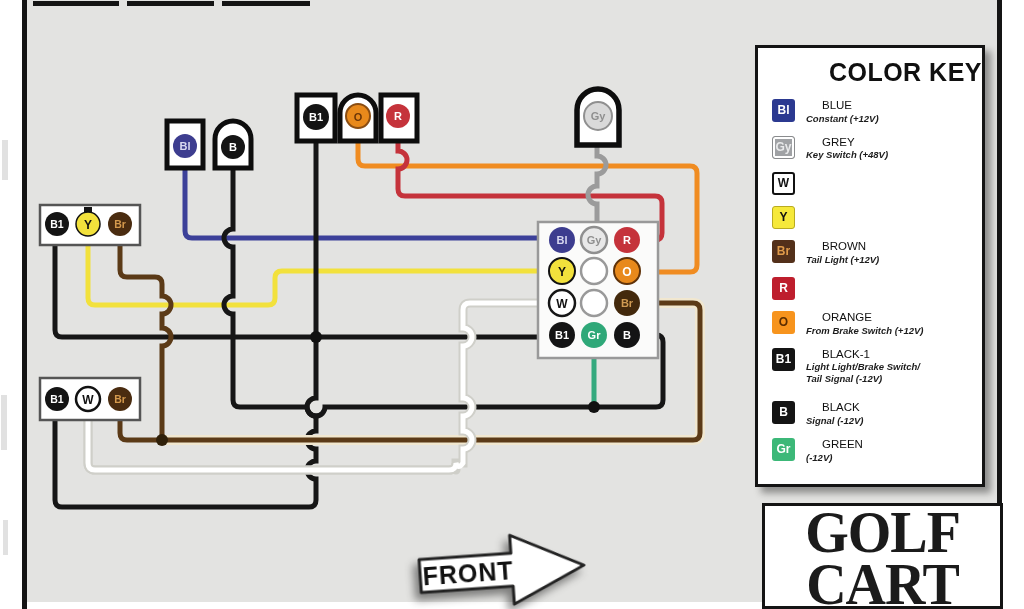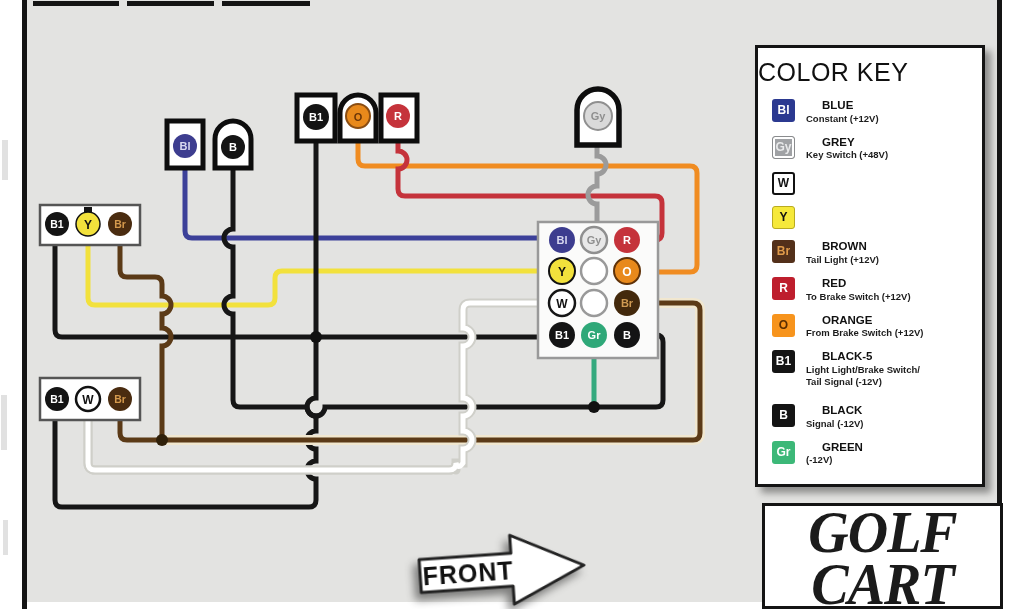--- a/index.html
+++ b/index.html
@@ -2,34 +2,34 @@
 <html><head>
 <meta charset="utf-8">
 <style>
   html,body{margin:0;padding:0;background:#fff;}
   #page{position:relative;width:1024px;height:609px;overflow:hidden;background:#ffffff;
         font-family:"Liberation Sans",sans-serif;}
   #wiresvg{position:absolute;left:0;top:0;}
   
   #colorkey{position:absolute;left:755px;top:45px;width:230px;height:442px;background:#fff;
             border:3px solid #141414;box-shadow:6px 6px 7px rgba(0,0,0,.38);box-sizing:border-box;}
-  #colorkey .ck-title{text-align:left;font-size:25px;font-weight:normal;letter-spacing:.5px;
+  #colorkey .ck-title{text-align:right;font-size:25px;font-weight:bold;letter-spacing:.5px;
             color:#101010;margin-top:10px;margin-bottom:12px;}
   .ck-row{display:flex;align-items:flex-start;padding-left:14px;margin-bottom:11px;}
   .ck-swatch{width:23px;height:23px;border-radius:3px;flex:0 0 23px;text-align:center;
              line-height:23px;font-size:12px;font-weight:bold;margin-right:11px;box-sizing:border-box;}
   .ck-swatch.sw-w{border:2px solid #111;line-height:19px;}
   .ck-swatch.sw-y{border:1px solid #b9ab20;line-height:21px;}
   .ck-swatch.sw-gy{border:1px solid #8a8c8e;box-shadow:inset 0 0 0 2px #fff;line-height:21px;}
-  .ck-name{font-size:11.5px;font-weight:bold;color:#101010;line-height:1.2;padding-left:16px;}
-  .ck-desc{font-size:9.5px;font-weight:bold;color:#1c1c1c;line-height:1.25;}
+  .ck-name{font-size:11.5px;font-weight:normal;color:#101010;line-height:1.2;padding-left:16px;}
+  .ck-desc{font-size:9.5px;font-weight:bold;color:#1c1c1c;line-height:1.25;font-style:italic;}
   .ck-gap{margin-top:16px;}
   
   #logo{position:absolute;left:762px;top:503px;width:241px;height:106px;background:#fff;
-        border:3px solid #141414;box-sizing:border-box;overflow:hidden;font-style:italic;}
+        border:3px solid #141414;box-sizing:border-box;overflow:hidden;}
   #logo .logo-line{font-family:"Liberation Serif",serif;font-weight:bold;font-size:56px;
         line-height:.92;color:#1b1b1b;text-align:center;letter-spacing:-1px;transform:scaleY(1.05);
         transform-origin:top;}
   
   .smudge{position:absolute;background:#c9c9c9;opacity:.55;}
 </style>
 </head>
 <body>
 
 <div id="page">
@@ -191,36 +191,32 @@
     </div>
     <div class="ck-row">
       <div class="ck-swatch" style="background: rgb(83, 48, 26); color: rgb(223, 154, 74);">Br</div>
       <div>
           <div class="ck-name">BROWN</div>
            <div class="ck-desc">Tail Light (+12V)</div>
         </div>
     </div>
     <div class="ck-row">
       <div class="ck-swatch" style="background: rgb(190, 30, 45); color: rgb(255, 255, 255);">R</div>
-      <div>
-          <div class="ck-name">RED</div>
-           <div class="ck-desc">To Brake Switch (+12V)</div>
-        </div>
     </div>
     <div class="ck-row">
       <div class="ck-swatch" style="background: rgb(247, 148, 29); color: rgb(91, 45, 0);">O</div>
       <div>
           <div class="ck-name">ORANGE</div>
            <div class="ck-desc">From Brake Switch (+12V)</div>
         </div>
     </div>
     <div class="ck-row">
       <div class="ck-swatch" style="background: rgb(20, 20, 20); color: rgb(255, 255, 255);">B1</div>
       <div>
-          <div class="ck-name">BLACK-5</div>
+          <div class="ck-name">BLACK-1</div>
            <div class="ck-desc">Light Light/Brake Switch/</div>
            <div class="ck-desc">Tail Signal (-12V)</div>
         </div>
     </div>
     <div class="ck-row ck-gap">
       <div class="ck-swatch" style="background: rgb(20, 20, 20); color: rgb(255, 255, 255);">B</div>
       <div>
           <div class="ck-name">BLACK</div>
            <div class="ck-desc">Signal (-12V)</div>
         </div>

